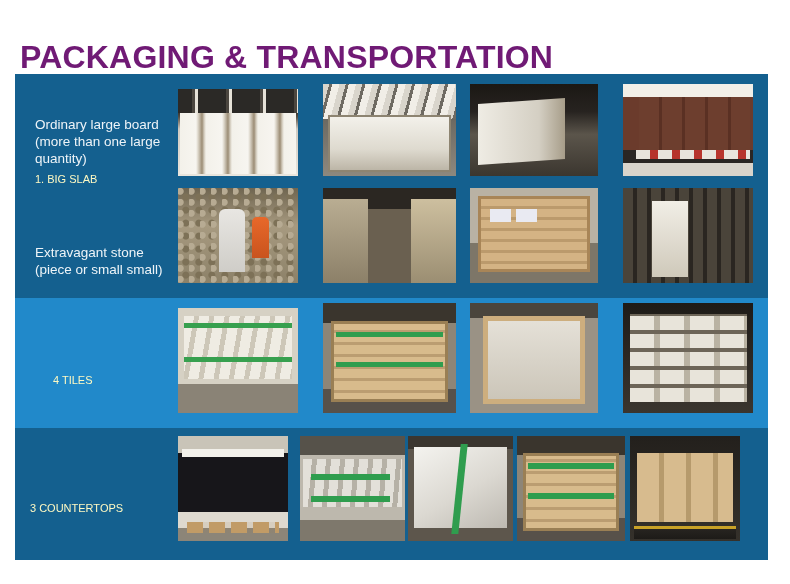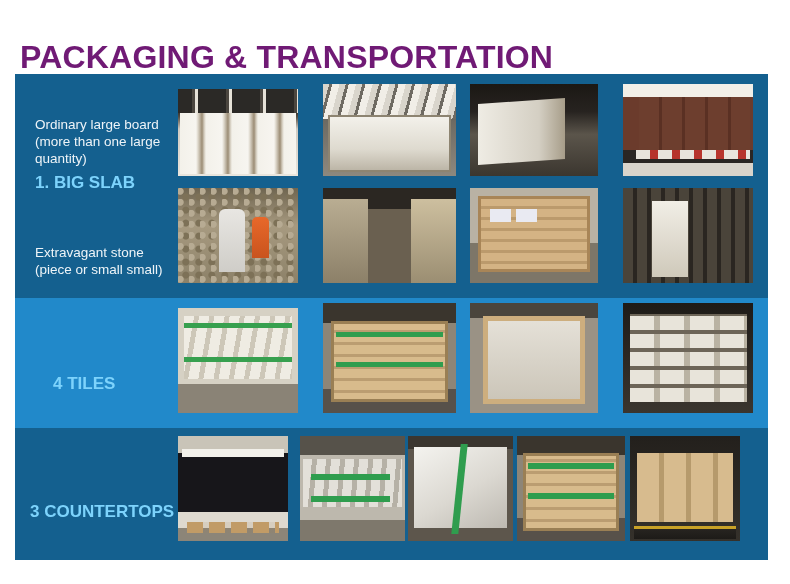--- a/index.html
+++ b/index.html
@@ -35,21 +35,21 @@
     position:absolute;left:0;top:16px;width:160px;height:100%;
     box-sizing:border-box;padding-left:20px;
     color:#ffffff;
     margin-top:8px;
   }
   .cap{
     font-size:13.5px;line-height:17px;color:#eef4f8;
     position:absolute;left:20px;width:140px;
   }
   .cap-bold{
-    font-size:17px;font-weight:bold;color:#7dd3fc;
+    font-size:11px;font-weight:normal;color:#fef9c3;
     position:absolute;left:20px;width:150px;white-space:nowrap;
   }
 
   
   .thumb{
     position:absolute;overflow:hidden;background:#7d7568;
   }
   .thumb .ph{position:absolute;inset:0;}
 
   

